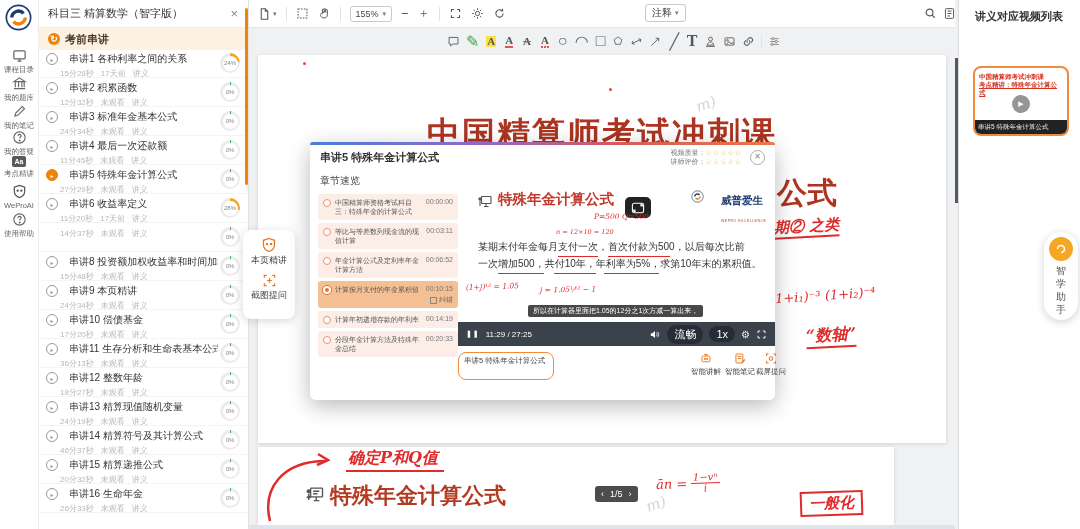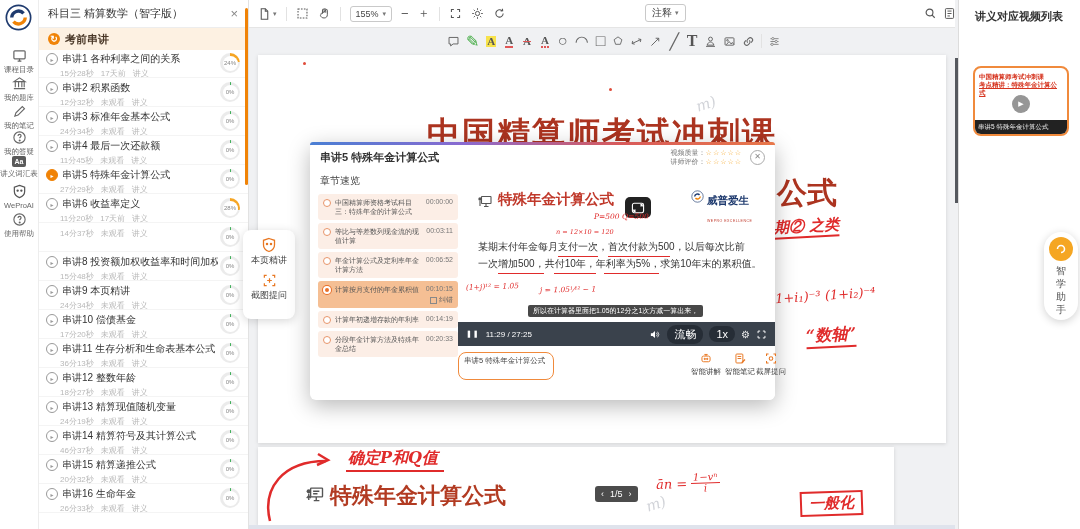--- a/index.html
+++ b/index.html
@@ -12,21 +12,21 @@
   .nav-item .nico{display:flex;justify-content:center;margin-bottom:2px}
   .aabadge{display:inline-block;background:#5a5a5a;color:#fff;border-radius:2px;font-size:7px;font-weight:bold;padding:1px 3px}
   
   .playlist{position:absolute;left:38px;top:0;width:210px;height:529px;background:#fff;border-right:1px solid #e2e2e2;z-index:4}
   .tabrow{height:27px;border-bottom:1px solid #ededed;display:flex;align-items:center;padding:0 10px;font-size:11px;color:#333}
   .tabclose{margin-left:auto;color:#888;font-size:13px;cursor:pointer}
   .plheader{height:22px;background:#fdf1e2;display:flex;align-items:center;gap:5px;padding:0 10px;font-size:11px;font-weight:bold;color:#4a3828}
   .plref{width:12px;height:12px;border-radius:50%;background:#f08307;color:#fff;font-size:9px;line-height:12px;text-align:center;flex:none}
   .pllist{position:absolute;top:49px;left:0;right:0;bottom:0;overflow:hidden}
   .plrow{height:29px;box-sizing:border-box;padding:3px 6px 0 8px;border-bottom:1px solid #f4f4f4;position:relative}
-  .plt{font-size:10px;color:#333;display:flex;align-items:center;gap:4px;width:172px;white-space:nowrap;overflow:hidden}
+  .plt{font-size:10px;color:#333;display:flex;align-items:center;gap:11px;width:172px;white-space:nowrap;overflow:hidden}
   .plplay{width:10px;height:10px;border:1px solid #9a9a9a;border-radius:50%;font-size:6px;color:#9a9a9a;display:inline-flex;align-items:center;justify-content:center;flex:none}
   .plrow.active .plplay{background:#f08307;border-color:#f08307;color:#fff}
   .plm{font-size:8px;color:#b8b8b8;margin-left:14px;display:flex;gap:7px;margin-top:2px}
   .ring{position:absolute;right:8px;top:4px;width:20px;height:20px;border-radius:50%}
   .ring::after{content:"";position:absolute;inset:2.5px;background:#fff;border-radius:50%}
   .ring b{position:absolute;inset:0;display:flex;align-items:center;justify-content:center;font-size:6px;color:#888;z-index:1;font-weight:normal}
   .r0{background:conic-gradient(#43b05c 0 2%,#ebebeb 2% 100%)}
   .r24{background:conic-gradient(#f5a524 0 24%,#ebebeb 24% 100%)}
   .r28{background:conic-gradient(#f5a524 0 28%,#ebebeb 28% 100%)}
   .plthumb{position:absolute;right:0px;top:8px;width:3px;height:177px;background:#f08307;border-radius:2px;z-index:6}
@@ -73,21 +73,21 @@
   .rad{width:8px;height:8px;box-sizing:border-box;border:1px solid #e8956a;border-radius:50%;flex:none;margin-top:1px;background:#fff}
   .cht{flex:1;font-size:7px;color:#555;line-height:9px}
   .chtime{font-size:7px;color:#777;flex:none}
   .chitem.active{background:#f5bf94}
   .chitem.active .rad{border:2px solid #fff;background:#e8702a;box-shadow:0 0 0 1px #e8702a}
   .chtagrow{position:absolute;right:5px;bottom:3px;font-size:7px;color:#666;display:flex;align-items:center;gap:2px}
   .tagsq{width:5px;height:5px;border:1px solid #888;display:inline-block}
   .slide{position:absolute;left:148px;top:28px;width:317px;height:152px;background:#fff;overflow:hidden}
   .stitle{position:absolute;left:40px;top:20px;font-size:14.5px;font-weight:bold;color:#c0392b}
   .pip{position:absolute;left:167px;top:27px;width:26px;height:21px;background:#222;border-radius:5px;display:flex;align-items:center;justify-content:center;cursor:pointer}
-  .brand{position:absolute;left:233px;top:20px;display:flex;gap:3px;align-items:flex-start}
+  .brand{position:absolute;left:233px;top:20px;display:flex;gap:17px;align-items:flex-start}
   .brandtxt{font-size:10.5px;font-weight:bold;color:#1e3a6e;line-height:11px}
   .brandsub{font-size:3.5px;color:#c0392b;letter-spacing:.5px}
   .sbody{position:absolute;left:20px;width:286px;font-size:10px;color:#333;line-height:17px}
   .ulred{position:absolute;height:0;border-bottom:1.5px solid #e02b2b}
   .hws{position:absolute;font-size:7.5px;color:#e02b2b;font-family:"DejaVu Serif",serif;font-style:italic;white-space:nowrap}
   .subcap{position:absolute;left:70px;top:135px;background:rgba(40,40,40,.85);color:#fff;font-size:7px;padding:1px 5px;border-radius:2px;white-space:nowrap}
   .vbar{position:absolute;left:148px;top:180px;width:317px;height:24px;box-sizing:border-box;background:#3a424c;display:flex;align-items:center;color:#fff;padding:0 8px;gap:6px}
   .vtime{font-size:8px}
   .vright{margin-left:auto;display:flex;align-items:center;gap:6px}
   .vpill{background:#262d36;border-radius:9px;font-size:11px;padding:2px 7px;cursor:pointer}
@@ -159,21 +159,21 @@
             <path d="M6.4 6.4c0-1 .8-1.8 1.7-1.8.9 0 1.6.7 1.6 1.6 0 1.2-1.5 1.3-1.5 2.6"></path>
             <circle cx="8.2" cy="11.2" r=".5" fill="#666"></circle>
           </svg>
         </span>
       <span>我的答疑</span>
     </div>
     <div class="nav-item" style="top:156px">
       <span class="nico">
           <span class="aabadge">Aa</span>
         </span>
-      <span>讲义词汇表</span>
+      <span>考点精讲</span>
     </div>
     <div class="nav-item" style="top:184px">
       <span class="nico">
           <svg width="15" height="15" viewBox="0 0 16 16" fill="none" stroke="#555" stroke-width="1.3">
             <path d="M8 1.5l5.5 1.8v4.6c0 3.6-2.8 5.6-5.5 6.6-2.7-1-5.5-3-5.5-6.6V3.3z"></path>
             <circle cx="6" cy="7" r=".6" fill="#555"></circle>
             <circle cx="10" cy="7" r=".6" fill="#555"></circle>
           </svg>
         </span>
       <span>WeProAI</span>

